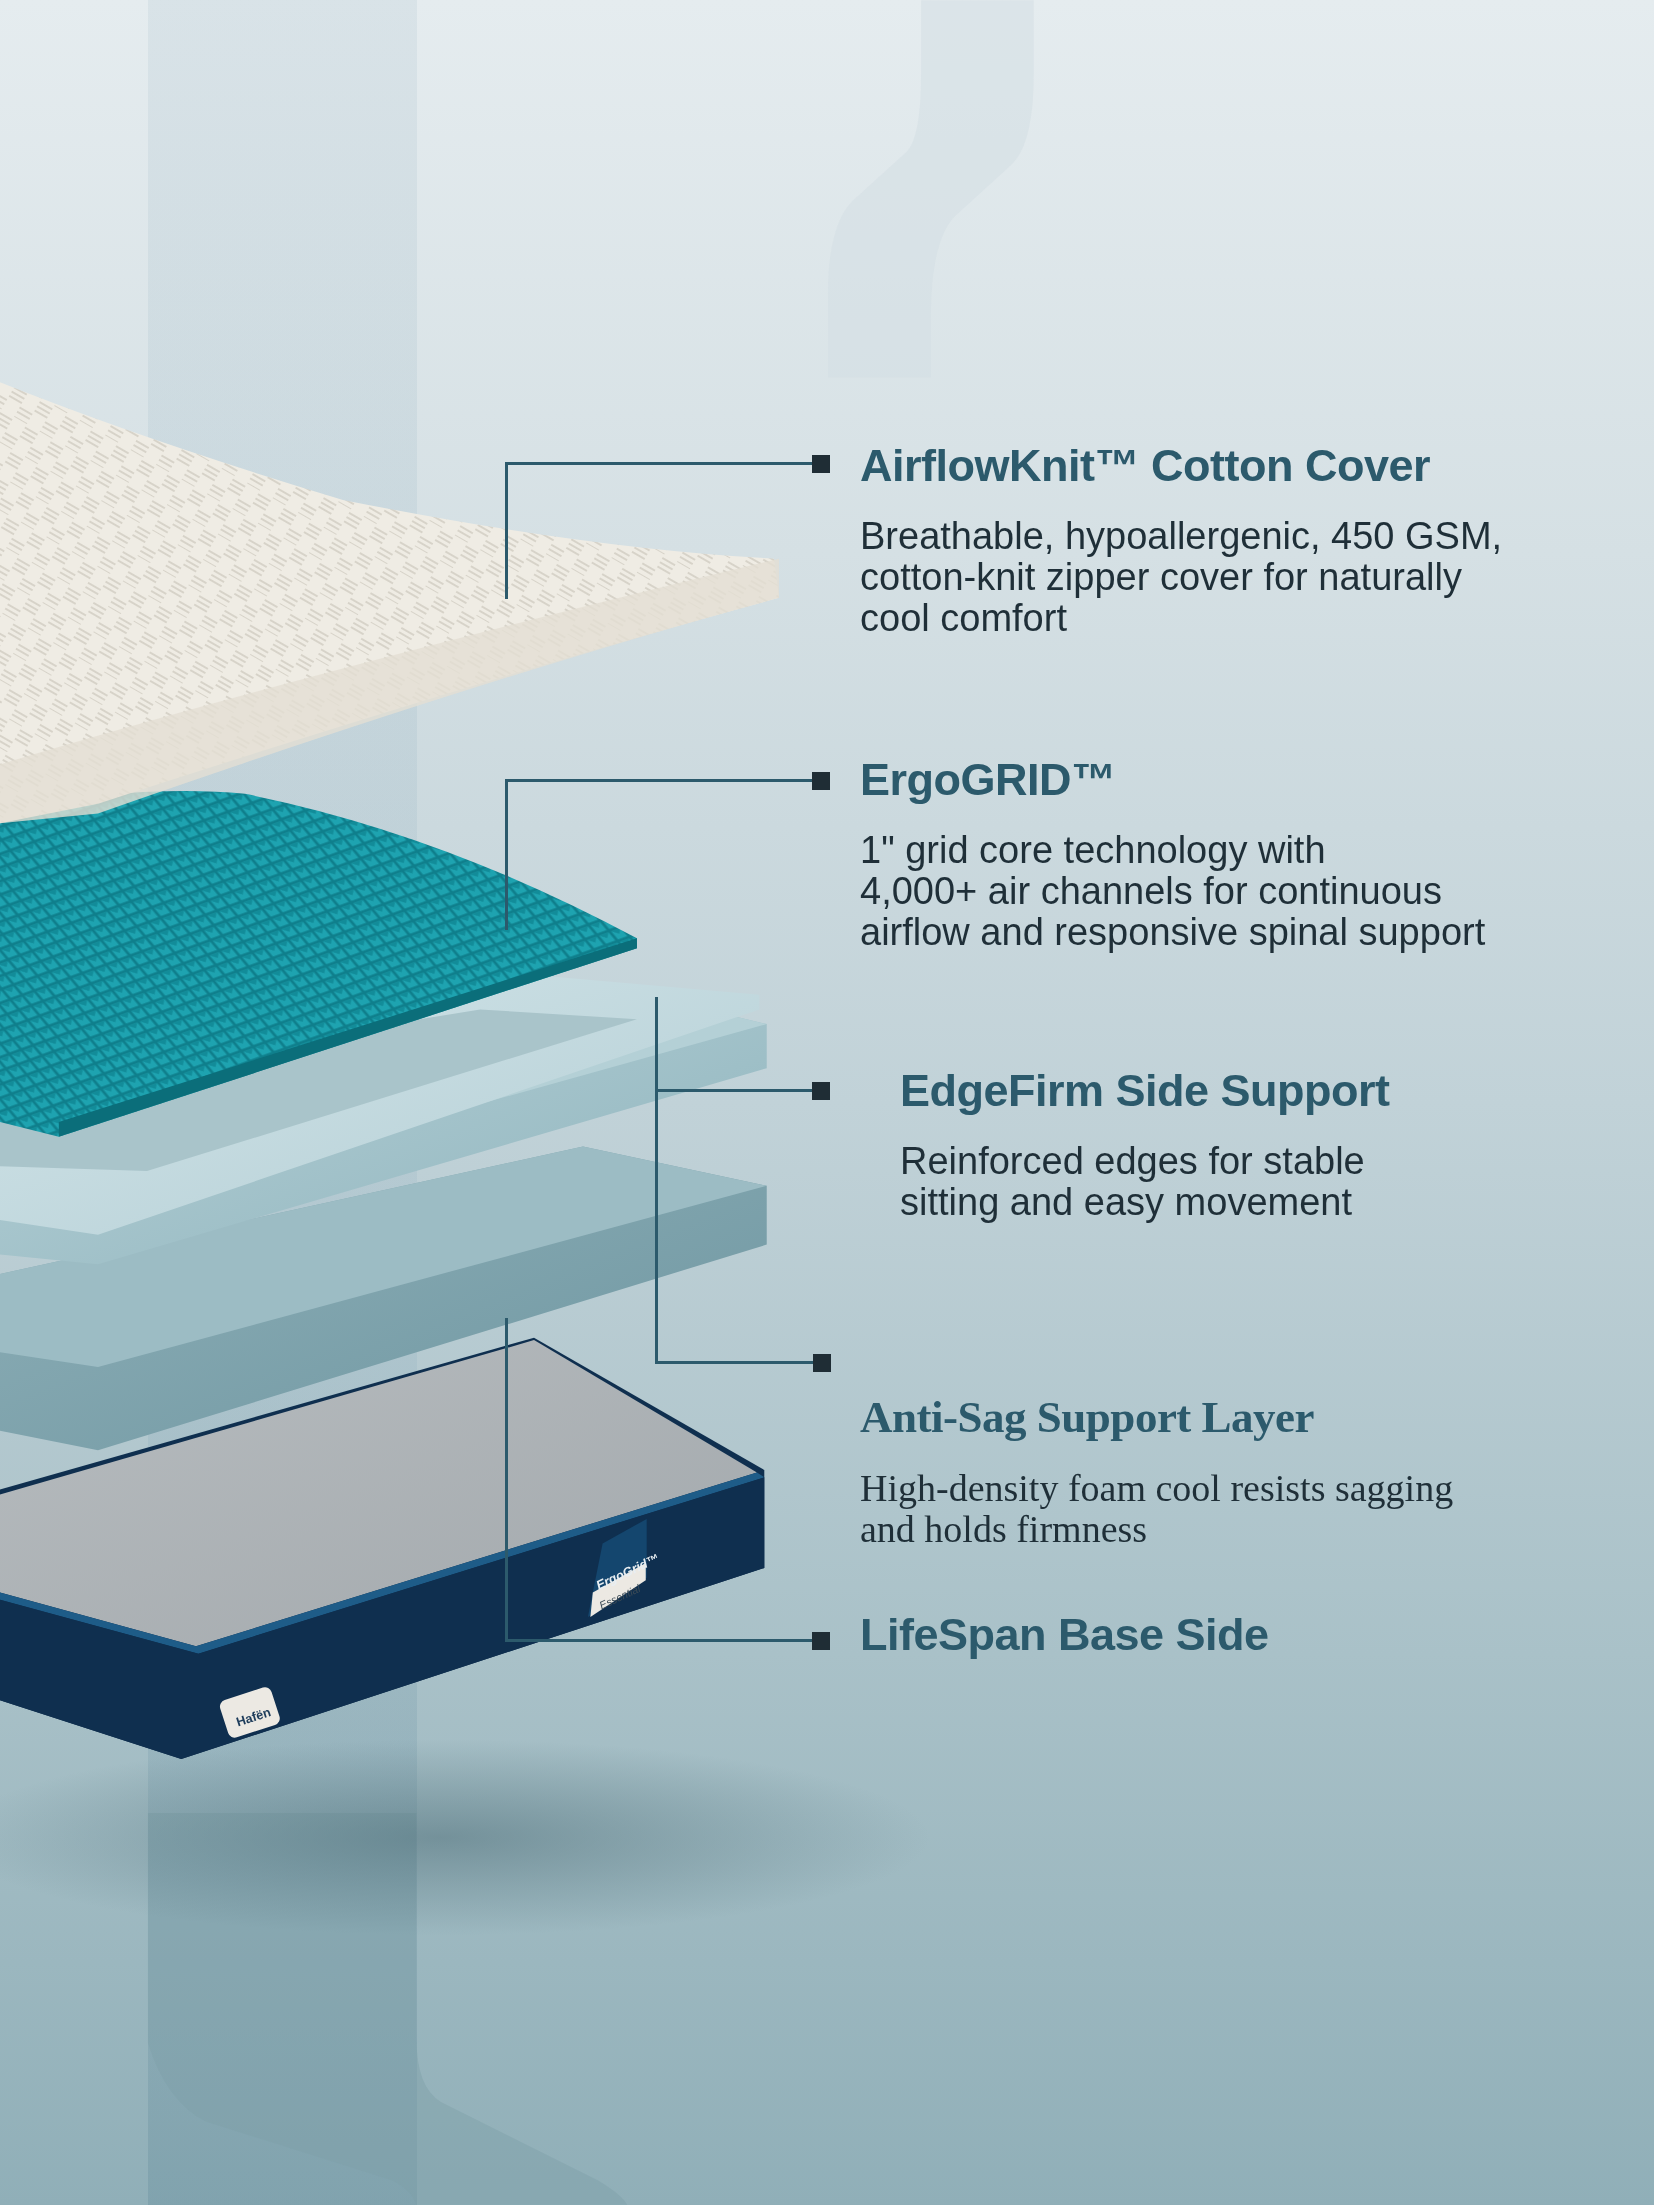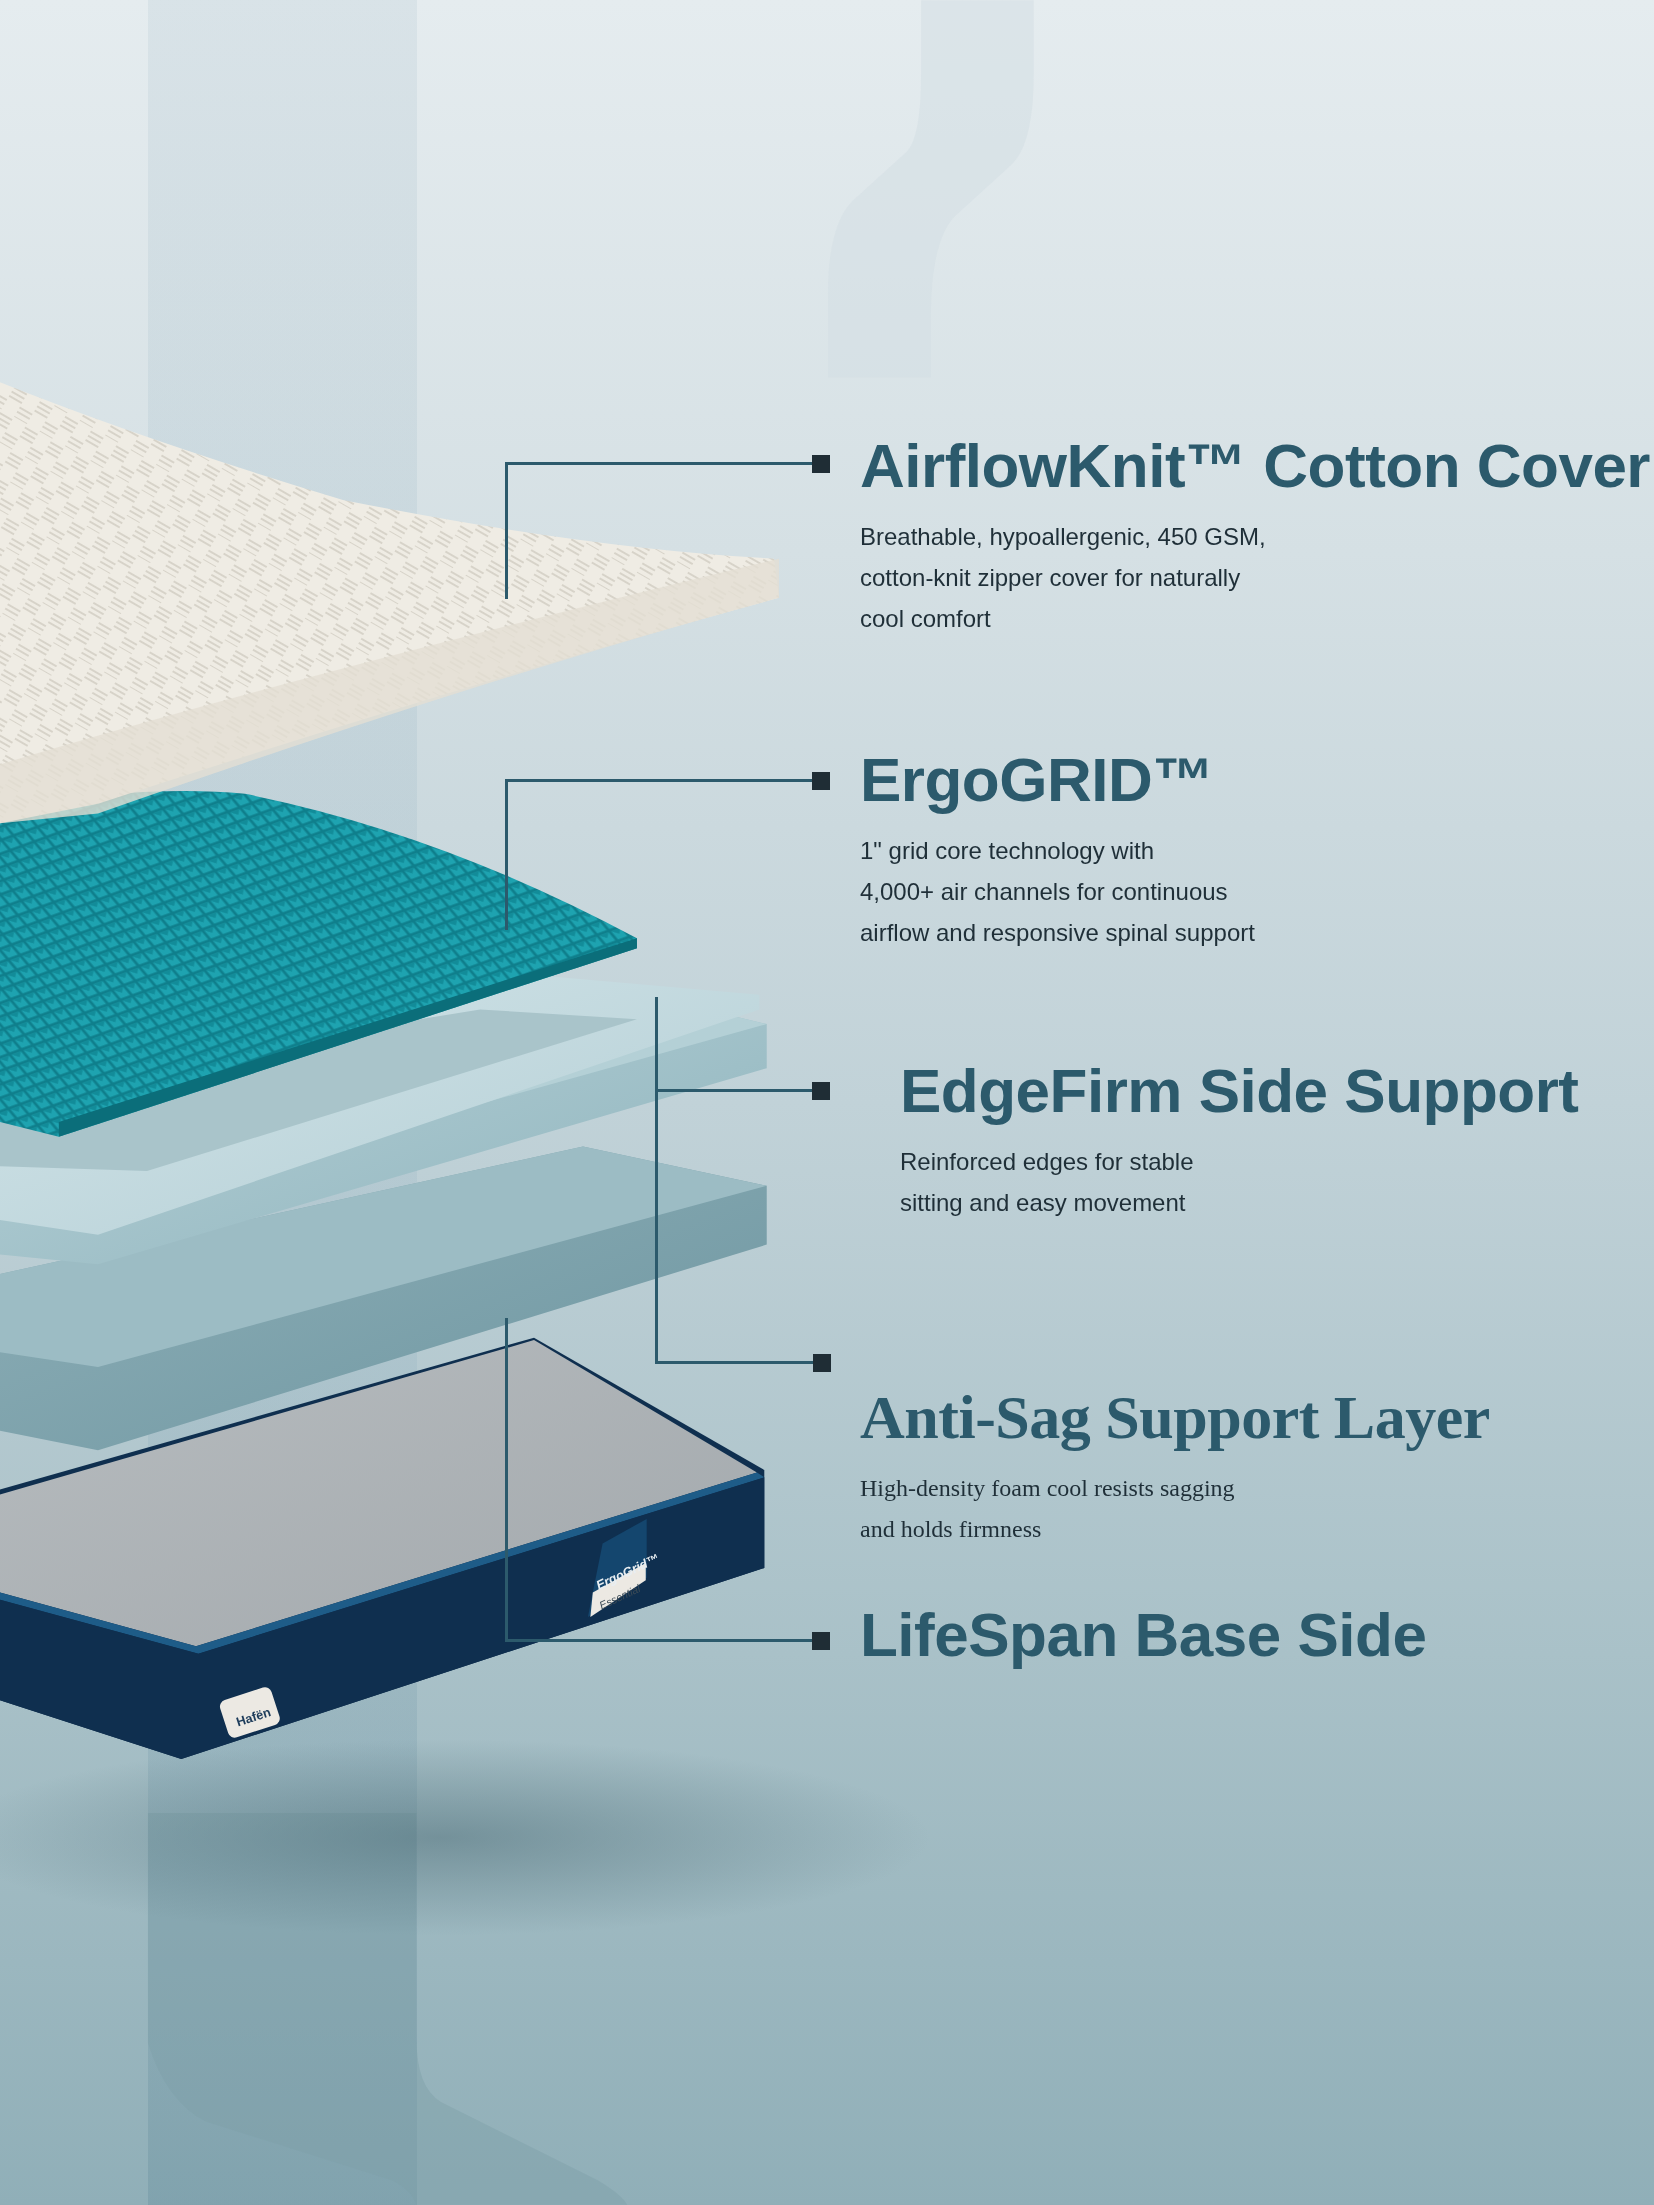--- a/index.html
+++ b/index.html
@@ -8,25 +8,25 @@
     background: linear-gradient(180deg, #e5ecef 0%, #d5e0e4 25%, #c1d2d8 50%, #a9c1c8 75%, #90afb8 100%);
     font-family: "Liberation Sans", sans-serif;
   }
   .bg-band { position: absolute; }
   .bg-left-band {
     left: 148px; top: 0; width: 269px; height: 2205px;
     background: linear-gradient(180deg, rgba(180,200,210,0.25) 0%, rgba(150,180,195,0.25) 60%, rgba(100,140,155,0.35) 100%);
   }
   .callout { position: absolute; left: 860px; width: 764px; }
   .callout-title {
-    color: #2c5a6c; font-weight: bold; font-size: 62px; line-height: 59px;
+    color: #2c5a6c; font-weight: bold; font-size: 45px; line-height: 59px;
     letter-spacing: -0.5px; white-space: nowrap;
   }
   .callout-desc {
-    color: #1f2f38; font-size: 24px; line-height: 41px; margin-top: 20.6px;
+    color: #1f2f38; font-size: 38px; line-height: 41px; margin-top: 20.6px;
     white-space: pre-line;
   }
   .line { position: absolute; background: #2c5a6c; }
   .marker { position: absolute; width: 17.6px; height: 17.6px; background: #1f2d35; }
   svg.scene { position: absolute; left: 0; top: 0; }
 </style>
 </head>
 <body>
 
 <div class="bg-band bg-left-band"></div>

